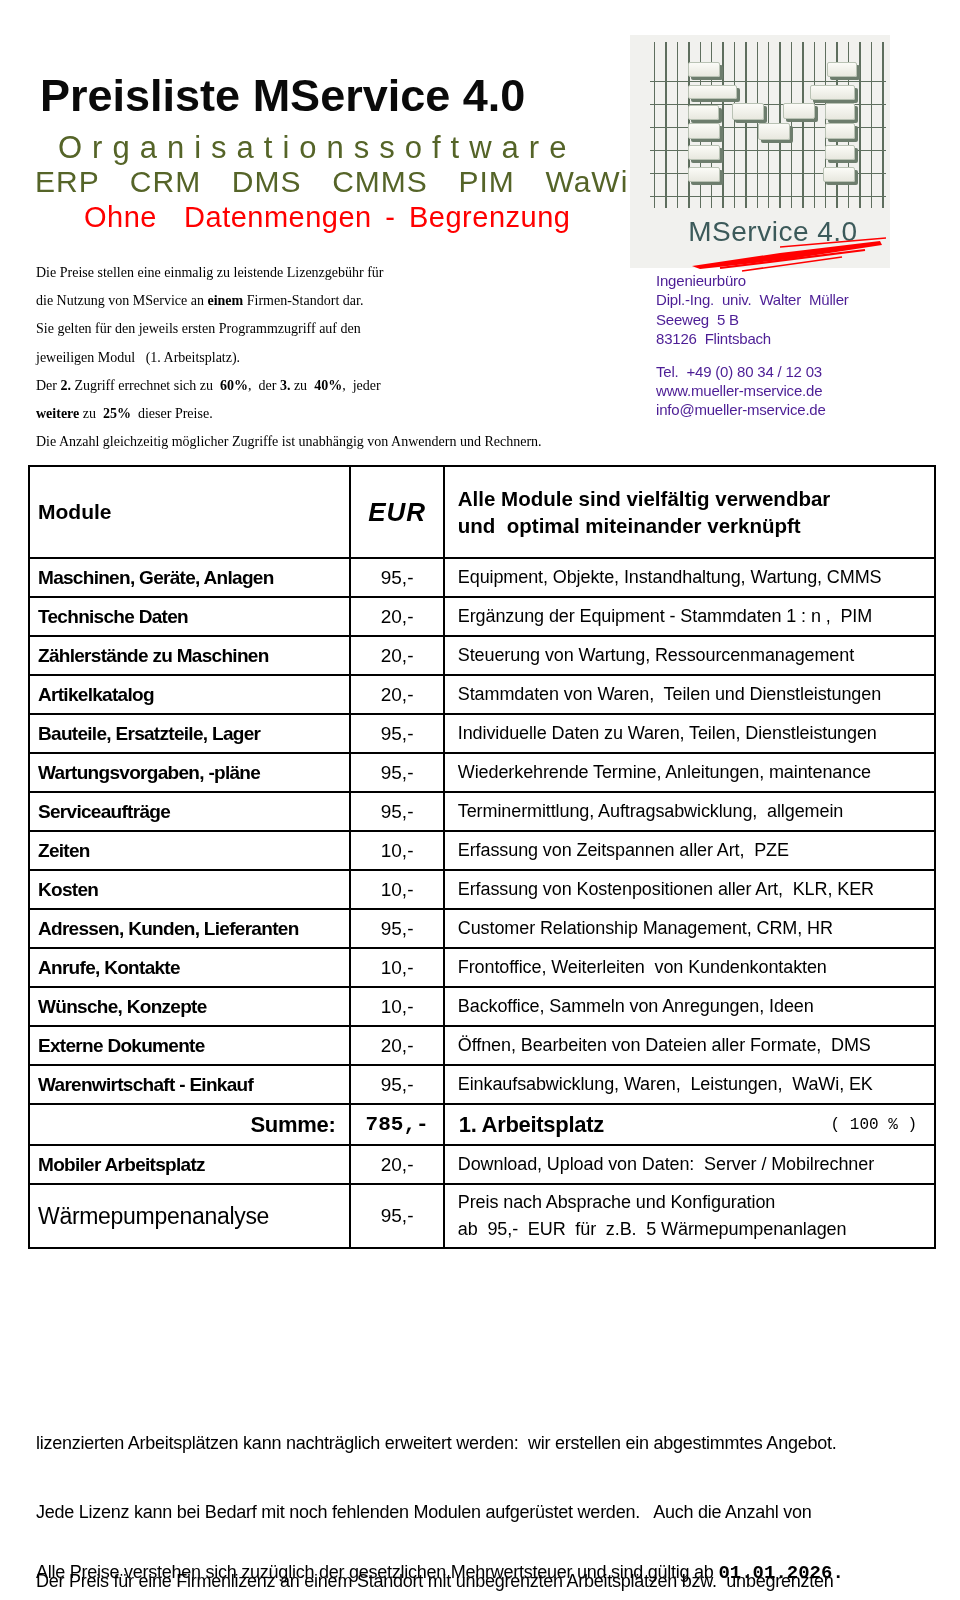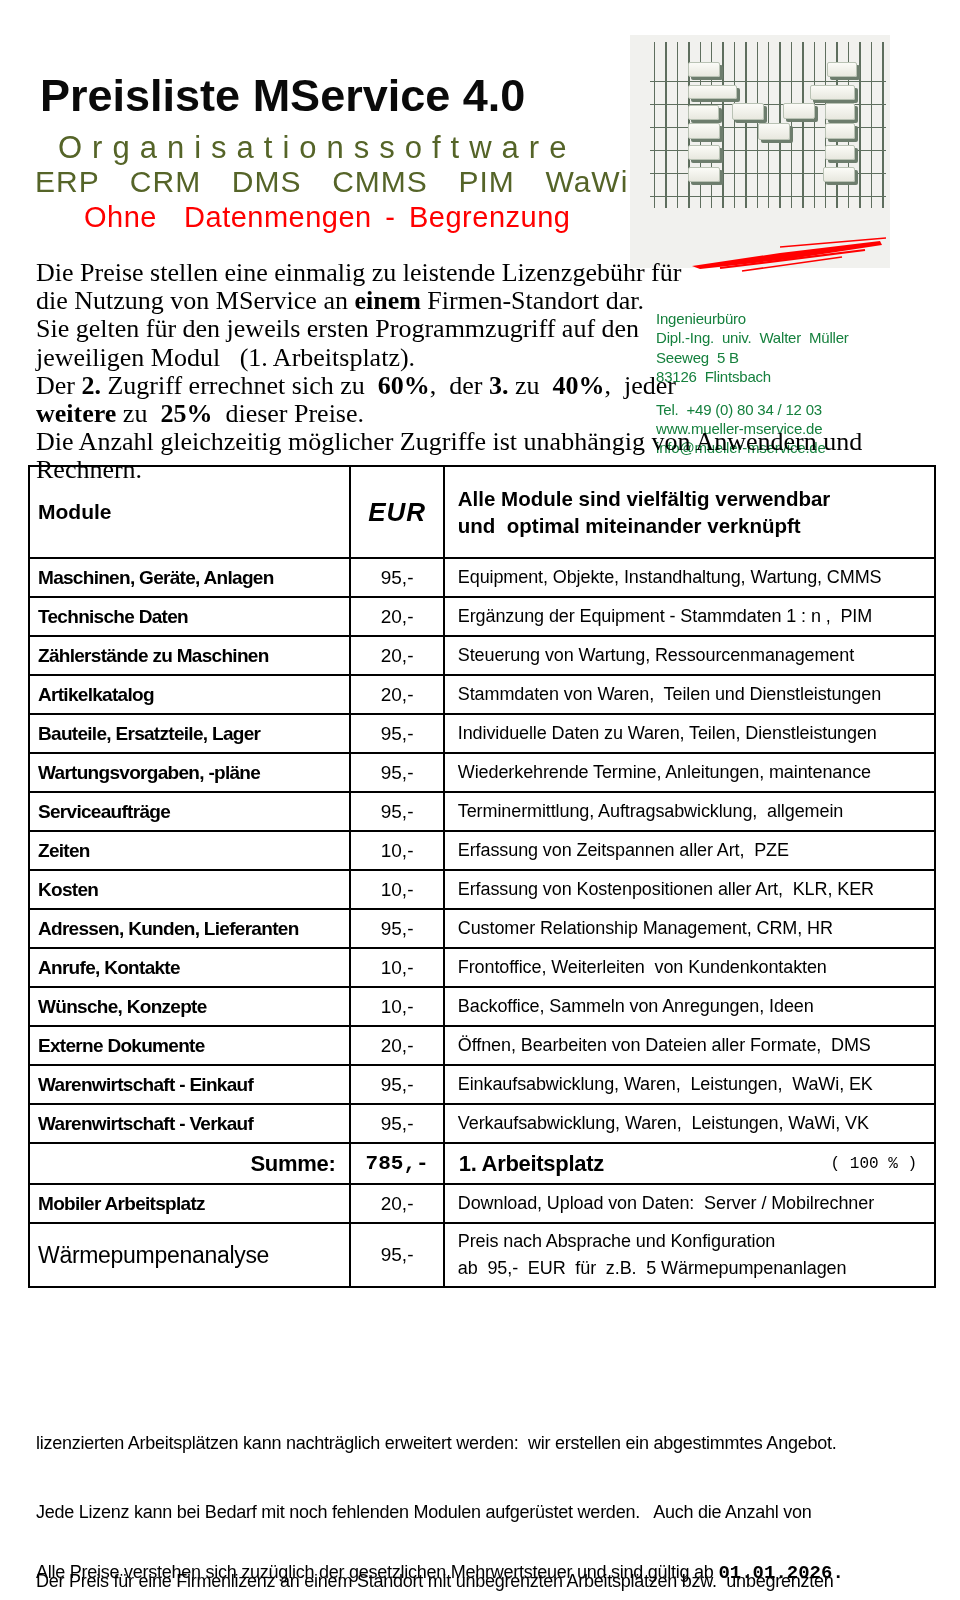--- a/index.html
+++ b/index.html
@@ -20,25 +20,25 @@
           background:repeating-linear-gradient(90deg,#5e6e5e 0 1.5px,transparent 1.5px 11.4px);}
   .grid-h{position:absolute;left:20px;top:30px;width:236px;height:132px;
           background:repeating-linear-gradient(0deg,#5e6e5e 0 1.5px,transparent 1.5px 23px);}
   .bar{position:absolute;background:linear-gradient(180deg,#fbfbf7,#e8e8df);border:0.5px solid #b9c2b4;
        border-radius:2px;box-shadow:3px 3px 0 #6d7d6d;}
   .logo-caption{position:absolute;left:28px;top:181px;width:230px;text-align:center;
        font-size:28px;color:#3c5a5a;letter-spacing:0.5px;}
   .swoosh{position:absolute;left:0;top:200px;}
 
   
-  .contact{left:656px;top:271px;font-size:15px;line-height:19.4px;color:#15803d;letter-spacing:-0.2px;margin-top:38px;}
+  .contact{left:656px;top:271px;font-size:15px;line-height:19.4px;color:#4c1d95;letter-spacing:-0.2px;}
   .contact .grp2{margin-top:13px;}
 
   
-  .intro{left:36px;top:259px;font-family:"Liberation Serif",serif;font-size:26px;
+  .intro{left:36px;top:259px;font-family:"Liberation Serif",serif;font-size:14px;
          line-height:28.2px;color:#000;}
   .intro b{font-weight:bold;}
 
   
   .price-table{position:absolute;left:28px;top:465px;border-collapse:collapse;table-layout:fixed;width:908px;}
   .price-table td,.price-table th{border:2px solid #000;vertical-align:middle;overflow:hidden;}
   .col-mod{width:320px;} .col-eur{width:93px;} .col-desc{width:489px;}
   .th-module{height:88px;text-align:left;padding-left:8px;font-size:21px;font-weight:bold;}
   .th-eur{font-size:26px;font-weight:bold;text-align:center;letter-spacing:1px;font-style:italic;}
   .th-desc{font-size:20.5px;font-weight:bold;text-align:left;padding-left:13px;line-height:27px;}
@@ -84,20 +84,21 @@
     <div class="bar" style="left:197px;top:27px;width:28px;height:13px;"></div>
     <div class="bar" style="left:180px;top:50px;width:43px;height:13px;"></div>
     <div class="bar" style="left:195px;top:68px;width:28px;height:15px;"></div>
     <div class="bar" style="left:128px;top:88px;width:30px;height:15px;"></div>
     <div class="bar" style="left:58px;top:88px;width:30px;height:14px;"></div>
     <div class="bar" style="left:195px;top:88px;width:28px;height:14px;"></div>
     <div class="bar" style="left:58px;top:110px;width:30px;height:13px;"></div>
     <div class="bar" style="left:195px;top:110px;width:28px;height:13px;"></div>
     <div class="bar" style="left:58px;top:132px;width:30px;height:13px;"></div>
     <div class="bar" style="left:193px;top:132px;width:30px;height:13px;"></div>
+    <div class="logo-caption">MService 4.0</div>
     <svg class="swoosh" width="260" height="38">
       <polygon points="62,31 150,18 250,6 252,10 160,24 70,34" fill="#ff0000"></polygon>
       <line x1="90" y1="33" x2="235" y2="15" stroke="#ff0000" stroke-width="2.2"></line>
       <line x1="112" y1="36" x2="212" y2="22" stroke="#ff0000" stroke-width="1.6"></line>
       <line x1="150" y1="12" x2="256" y2="3" stroke="#ff0000" stroke-width="1.4"></line>
     </svg>
   </div>
 
   <div class="abs contact">
     <div class="pre">Ingenieurbüro</div>
@@ -197,25 +198,20 @@
     <tr class="row-std">
       <td class="td-mod pre">Externe Dokumente</td>
       <td class="td-eur pre">20,-</td>
       <td class="td-desc pre">Öffnen, Bearbeiten von Dateien aller Formate,  DMS</td>
     </tr>
     <tr class="row-std">
       <td class="td-mod pre">Warenwirtschaft - Einkauf</td>
       <td class="td-eur pre">95,-</td>
       <td class="td-desc pre">Einkaufsabwicklung, Waren,  Leistungen,  WaWi, EK</td>
     </tr>
-    <tr class="row-std">
-      <td class="td-mod pre">Warenwirtschaft - Verkauf</td>
-      <td class="td-eur pre">95,-</td>
-      <td class="td-desc pre">Verkaufsabwicklung, Waren,  Leistungen, WaWi, VK</td>
-    </tr>
     <tr class="row-sum">
       <td class="td-sum-label">Summe:</td>
       <td class="td-sum-eur">785,-</td>
       <td>
         <div class="sum-desc-wrap">
           <span class="sum-desc">1. Arbeitsplatz</span>
           <span class="sum-pct pre">( 100 % )</span>
         </div>
       </td>
     </tr>

